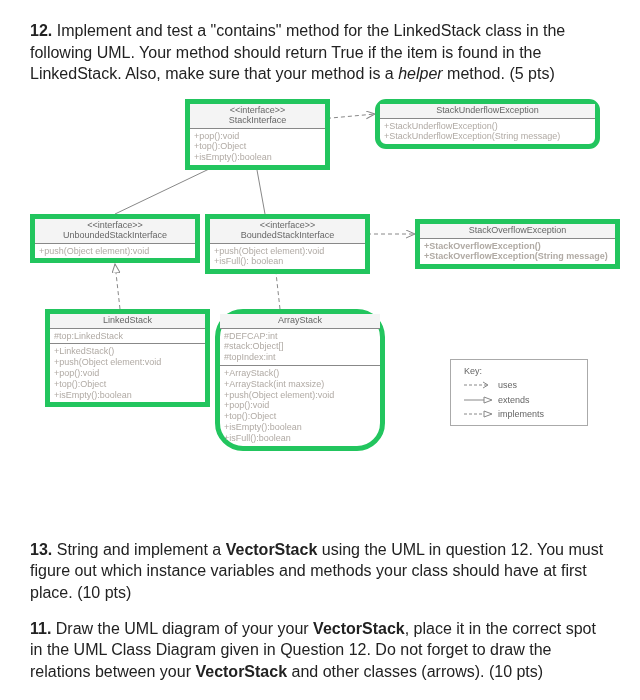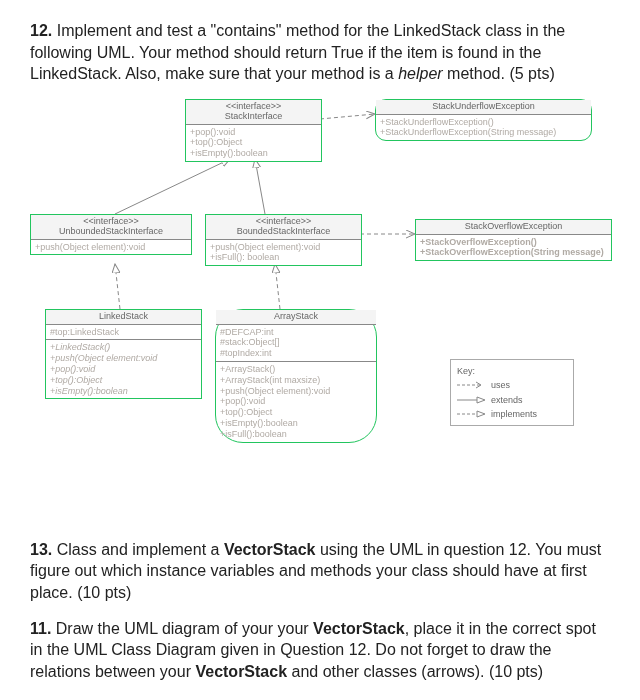--- a/index.html
+++ b/index.html
@@ -16,21 +16,21 @@
   .question b { font-weight: bold; }
   .question i { font-style: italic; }
   .diagram {
     position: relative;
     width: 580px;
     height: 420px;
     margin: 0 auto 20px auto;
   }
   .cls {
     position: absolute;
-    border: 1px solid #22c55e;
+    border: 5px solid #22c55e;
     background: #fff;
     font-size: 9px;
     color: #b0aaa4;
   }
   .cls .title {
     border-bottom: 1px solid #888;
     text-align: center;
     padding: 2px 4px;
     background: #f4f4f4;
     line-height: 1.1;
@@ -53,21 +53,21 @@
     position: absolute;
     left: 0; top: 0;
     width: 580px; height: 420px;
     pointer-events: none;
   }
   .keybox {
     position: absolute;
     border: 1px solid #aaa;
     font-size: 9px;
     color: #666;
-    padding: 4px 6px;
+    padding: 4px 13px;
     background: #fff;
     line-height: 1.6;
   }
   .keybox .krow { display: flex; align-items: center; }
   .keybox .ksvg { width: 30px; height: 10px; margin-right: 4px; }
 </style>
 </head>
 <body>
 
 <div class="question">
@@ -141,21 +141,21 @@
     </div>
     <div class="methods" style="white-space:pre-line;font-weight:bold;">+StackOverflowException()
 +StackOverflowException(String message)</div>
   </div>
 
   <div class="cls" style="left:15px; top:210px; width:155px;">
     <div class="title">
       <span class="name">LinkedStack</span>
     </div>
     <div class="attrs" style="white-space:pre-line;">#top:LinkedStack</div>
-    <div class="methods" style="white-space:pre-line;font-style:italic;">+LinkedStack()
+    <div class="methods" style="white-space:pre-line;">+LinkedStack()
 +push(Object element:void
 +pop():void
 +top():Object
 +isEmpty():boolean</div>
   </div>
 
   <div class="cls" style="left:185px; top:210px; width:160px;border-radius:28px;">
     <div class="title">
       <span class="name">ArrayStack</span>
     </div>
@@ -193,19 +193,19 @@
           <path d="M20,2 L28,5 L20,8 Z" stroke="#888" fill="#fff"></path>
         </svg>
       <span>implements</span>
     </div>
   </div>
 
 </div>
 
 <div class="question">
   <b>13.</b>
-  <span>Class and implement a </span><b>VectorStack</b><span> using the UML in question 12. You must figure out which instance variables and methods your class should have at first place. (10 pts)</span>
+  <span>String and implement a </span><b>VectorStack</b><span> using the UML in question 12. You must figure out which instance variables and methods your class should have at first place. (10 pts)</span>
 </div>
 
 <div class="question">
   <b>11.</b>
   <span>Draw the UML diagram of your your </span><b>VectorStack</b><span>, place it in the correct spot in the UML Class Diagram given in Question 12. Do not forget to draw the relations between your </span><b>VectorStack</b><span> and other classes (arrows). (10 pts)</span>
 </div>
 
 </body></html>

